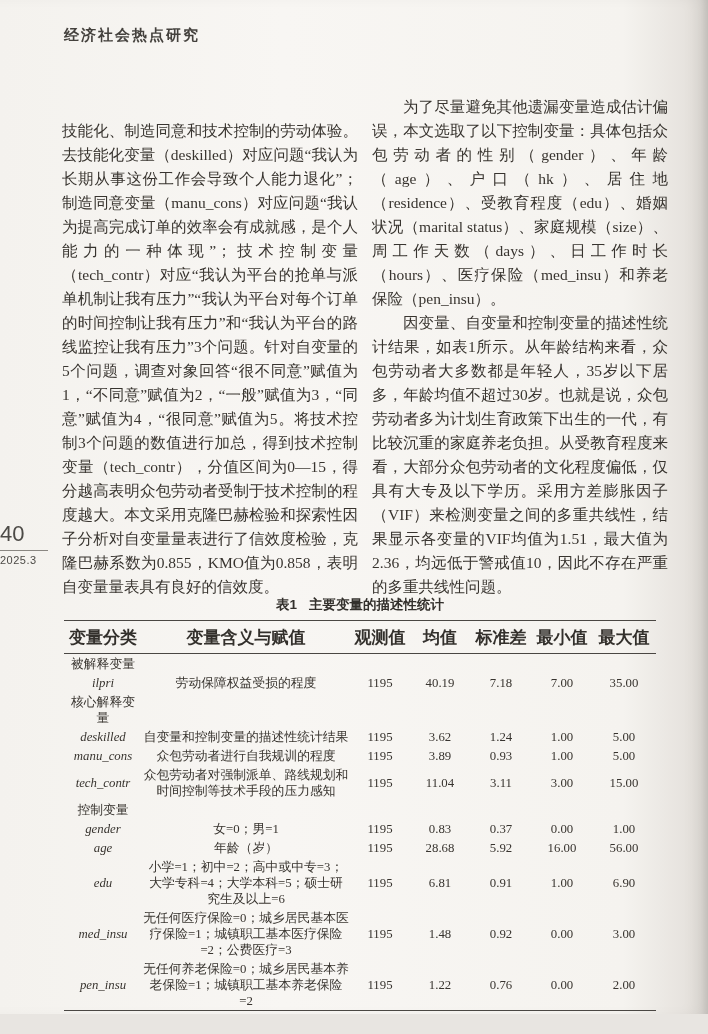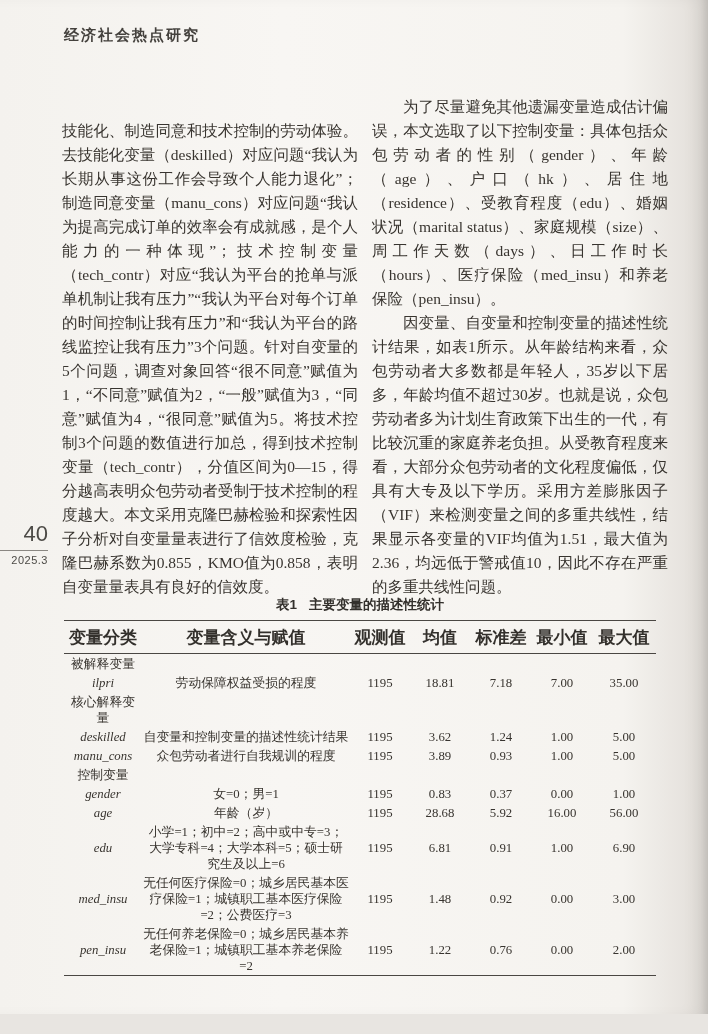--- a/index.html
+++ b/index.html
@@ -15,21 +15,21 @@
     background:linear-gradient(90deg,#f4f2ee 0%,#f8f6f3 40%,#f5f3ef 88%,#e3dfda 99%,#d8d4cf 100%);
     box-shadow:inset -16px 0 20px -12px rgba(0,0,0,0.15);
     color:#3a3733;
   }
   .journal-header{
     position:absolute;top:26px;left:64px;
     font-family:"Liberation Sans","DejaVu Sans",sans-serif;
     font-weight:bold;font-size:15px;letter-spacing:2px;color:#44413d;
   }
   .margin-block{
-    position:absolute;top:522px;left:0;width:48px;text-align:right;color:#4c4a46;
+    position:absolute;top:522px;left:0;width:48px;text-align:left;color:#4c4a46;
   }
   .page-number{font-family:"Liberation Sans","DejaVu Sans",sans-serif;font-size:22px;line-height:24px;}
   .margin-rule{border-top:1.5px solid #8a8782;margin:4px 0 3px 0;}
   .issue{font-family:"Liberation Sans","DejaVu Sans",sans-serif;font-size:11px;letter-spacing:0.5px;}
   .columns{
     position:absolute;top:95px;left:62px;width:606px;
     display:flex;gap:14px;align-items:flex-end;
   }
   .col{width:296px;font-size:15.5px;line-height:24px;text-align:justify;text-justify:inter-character;color:#38342f;}
   .col p{margin:0;text-indent:2em;}
@@ -116,21 +116,21 @@
             <td class=""></td>
             <td class=""></td>
             <td class=""></td>
             <td class=""></td>
             <td class=""></td>
           </tr>
           <tr>
             <td class="name-cell">ilpri</td>
             <td class="desc-cell">劳动保障权益受损的程度</td>
             <td class="num-cell">1195</td>
-            <td class="num-cell">18.81</td>
+            <td class="num-cell">40.19</td>
             <td class="num-cell">7.18</td>
             <td class="num-cell">7.00</td>
             <td class="num-cell">35.00</td>
           </tr>
           <tr>
             <td class="section-cell">核心解释变量</td>
             <td class=""></td>
             <td class=""></td>
             <td class=""></td>
             <td class=""></td>
@@ -147,20 +147,29 @@
             <td class="num-cell">5.00</td>
           </tr>
           <tr>
             <td class="name-cell">manu_cons</td>
             <td class="desc-cell">众包劳动者进行自我规训的程度</td>
             <td class="num-cell">1195</td>
             <td class="num-cell">3.89</td>
             <td class="num-cell">0.93</td>
             <td class="num-cell">1.00</td>
             <td class="num-cell">5.00</td>
+          </tr>
+          <tr>
+            <td class="name-cell">tech_contr</td>
+            <td class="desc-cell">众包劳动者对强制派单、路线规划和时间控制等技术手段的压力感知</td>
+            <td class="num-cell">1195</td>
+            <td class="num-cell">11.04</td>
+            <td class="num-cell">3.11</td>
+            <td class="num-cell">3.00</td>
+            <td class="num-cell">15.00</td>
           </tr>
           <tr>
             <td class="section-cell">控制变量</td>
             <td class=""></td>
             <td class=""></td>
             <td class=""></td>
             <td class=""></td>
             <td class=""></td>
             <td class=""></td>
           </tr>

